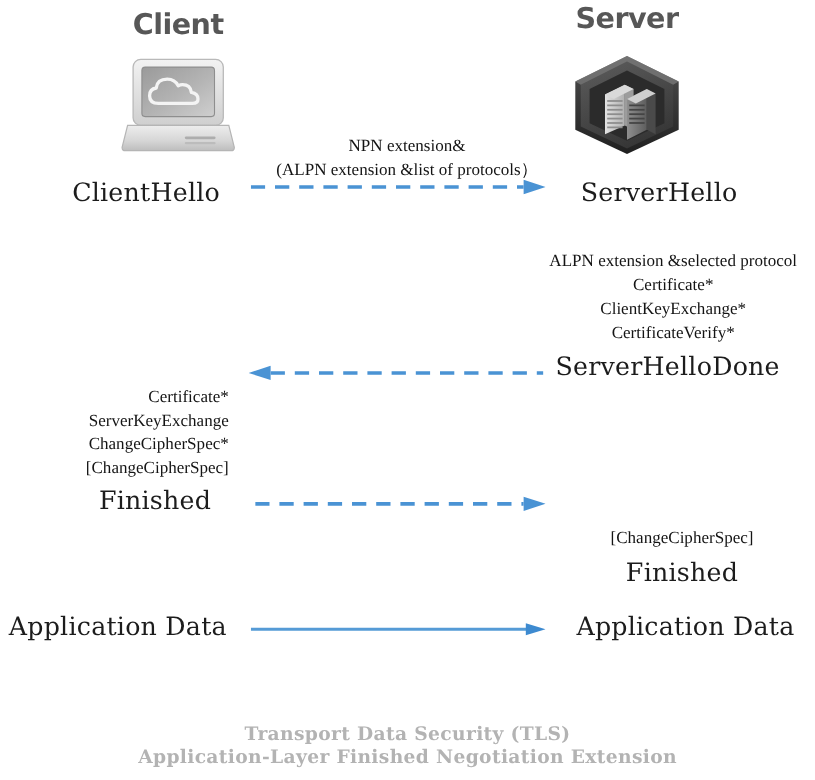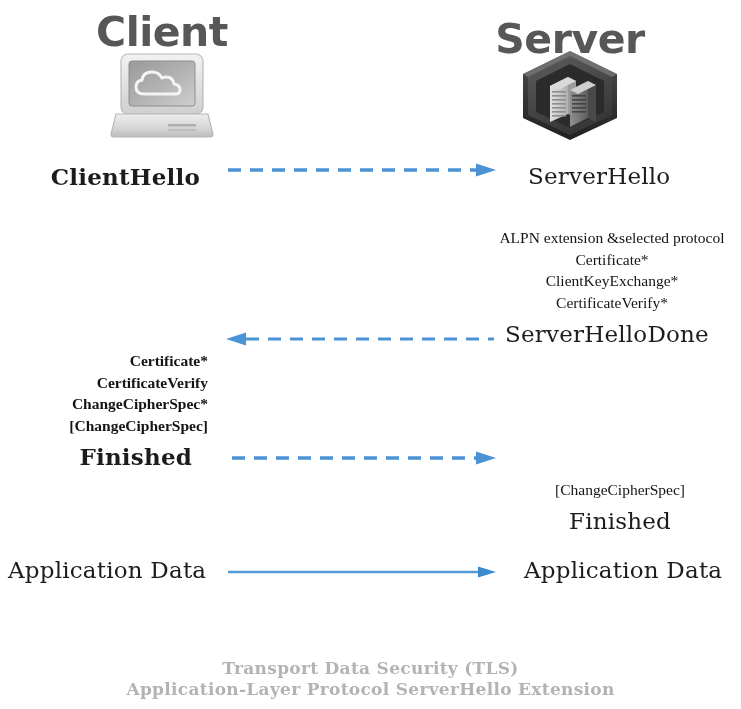--- a/index.html
+++ b/index.html
@@ -22,21 +22,21 @@
     inset: 0;
   }
 
   
   .abs { position: absolute; }
 
   
   .party-title {
     font-family: "DejaVu Sans", "Liberation Sans", sans-serif;
     font-weight: bold;
-    font-size: 41px;
+    font-size: 26px;
     color: #575757;
     letter-spacing: -0.5px;
     text-align: center;
     white-space: nowrap;
   }
 
   
   .icon-wrap { line-height: 0; }
 
   
@@ -52,21 +52,21 @@
   .msg-list {
     font-family: "Liberation Serif", "DejaVu Serif", serif;
     font-size: 15.5px;
     color: #141414;
     line-height: 21.5px;
     white-space: nowrap;
   }
   .msg-list div { white-space: nowrap; }
 
   .align-center { text-align: center; }
-  .align-right  { text-align: right; font-weight: bold; }
+  .align-right  { text-align: right; }
   .align-left   { text-align: left; }
 
   
   .arrow { line-height: 0; }
 
   
   .footer-line {
     font-family: "DejaVu Serif", "Liberation Serif", serif;
     font-weight: bold;
     font-size: 17px;
@@ -119,30 +119,30 @@
       <path d="M8 62 h92 l5 20 a3 3 0 0 1 -3 3 H6 a3 3 0 0 1 -3 -3 z" fill="url(#baseG)" stroke="#b5b5b5" stroke-width="1.1"></path>
       <rect x="60" y="72" width="28" height="2.6" rx="1.3" fill="#adadad"></rect>
       <rect x="60" y="77" width="28" height="2.2" rx="1.1" fill="#bcbcbc"></rect>
     </svg>
   </div>
 
   <div class="abs step-major align-right" style="left:0px; top:163px; width:200px;">ClientHello</div>
 
   <div class="abs msg-list align-right" style="left:0px; top:350px; width:208px;">
     <div>Certificate*</div>
-    <div>CertificateVerify</div>
+    <div>ServerKeyExchange</div>
     <div>ChangeCipherSpec*</div>
     <div>[ChangeCipherSpec]</div>
   </div>
 
   <div class="abs step-major align-right" style="left:0px; top:443px; width:192px;">Finished</div>
 
   <div class="abs step-major align-left" style="left:8px; top:557px; width:220px;">Application Data</div>
 
-  <div class="abs party-title" style="left:470px; top:2px; width:200px;margin-top:13px;">Server</div>
+  <div class="abs party-title" style="left:470px; top:2px; width:200px;">Server</div>
 
   <div class="abs icon-wrap" style="left:518px; top:48px;">
     <svg width="104" height="94" viewBox="0 0 104 94" xmlns="http://www.w3.org/2000/svg">
       <defs>
         <linearGradient id="hexL" x1="0" y1="0" x2="1" y2="1">
           <stop offset="0%" stop-color="#6a6a6a"></stop>
           <stop offset="100%" stop-color="#3a3a3a"></stop>
         </linearGradient>
         <linearGradient id="hexD" x1="0" y1="0" x2="0" y2="1">
           <stop offset="0%" stop-color="#4f4f4f"></stop>
@@ -205,20 +205,24 @@
   </div>
 
   <div class="abs step-major align-left" style="left:505px; top:321px; width:240px;">ServerHelloDone</div>
 
   <div class="abs msg-list align-center" style="left:505px; top:479px; width:230px;">[ChangeCipherSpec]</div>
 
   <div class="abs step-major align-center" style="left:505px; top:508px; width:230px;">Finished</div>
 
   <div class="abs step-major align-left" style="left:524px; top:557px; width:230px;">Application Data</div>
 
+  <div class="abs msg-list align-center" style="left:228px; top:122px; width:284px;">
+    <div>NPN extension&amp;</div>
+    <div>(ALPN extension &amp;list of protocols）</div>
+  </div>
   <div class="abs arrow" style="left:228px; top:163px;">
     <svg width="268" height="14" viewBox="0 0 268 14" xmlns="http://www.w3.org/2000/svg">
       <line x1="0" y1="7" x2="248" y2="7" stroke="#4a93d4" stroke-width="3.4" stroke-dasharray="13 9" stroke-linecap="butt"></line>
       <polygon points="248,0.5 268,7 248,13.5" fill="#4a93d4"></polygon>
     </svg>
   </div>
 
   <div class="abs arrow" style="left:226px; top:332px;">
     <svg width="268" height="14" viewBox="0 0 268 14" xmlns="http://www.w3.org/2000/svg">
       <line x1="20" y1="7" x2="268" y2="7" stroke="#4a93d4" stroke-width="3.2" stroke-dasharray="13 9" stroke-linecap="butt"></line>
@@ -234,17 +238,17 @@
   </div>
 
   <div class="abs arrow" style="left:228px; top:565px;">
     <svg width="268" height="14" viewBox="0 0 268 14" xmlns="http://www.w3.org/2000/svg">
       <line x1="0" y1="7" x2="252" y2="7" stroke="#559bd6" stroke-width="2.6" stroke-linecap="butt"></line>
       <polygon points="250,1.5 268,7 250,12.5" fill="#3d8ad0"></polygon>
     </svg>
   </div>
 
   <div class="abs footer-line" style="left:0px; top:658px; width:741px;">Transport Data Security (TLS)</div>
-  <div class="abs footer-line" style="left:0px; top:679px; width:741px;">Application-Layer Protocol ServerHello Extension</div>
+  <div class="abs footer-line" style="left:0px; top:679px; width:741px;">Application-Layer Finished Negotiation Extension</div>
 
   <div class="abs watermark" style="left:600px; top:683px;">®稀土掘金技术社区</div>
 
 </div>
 
 </body></html>

